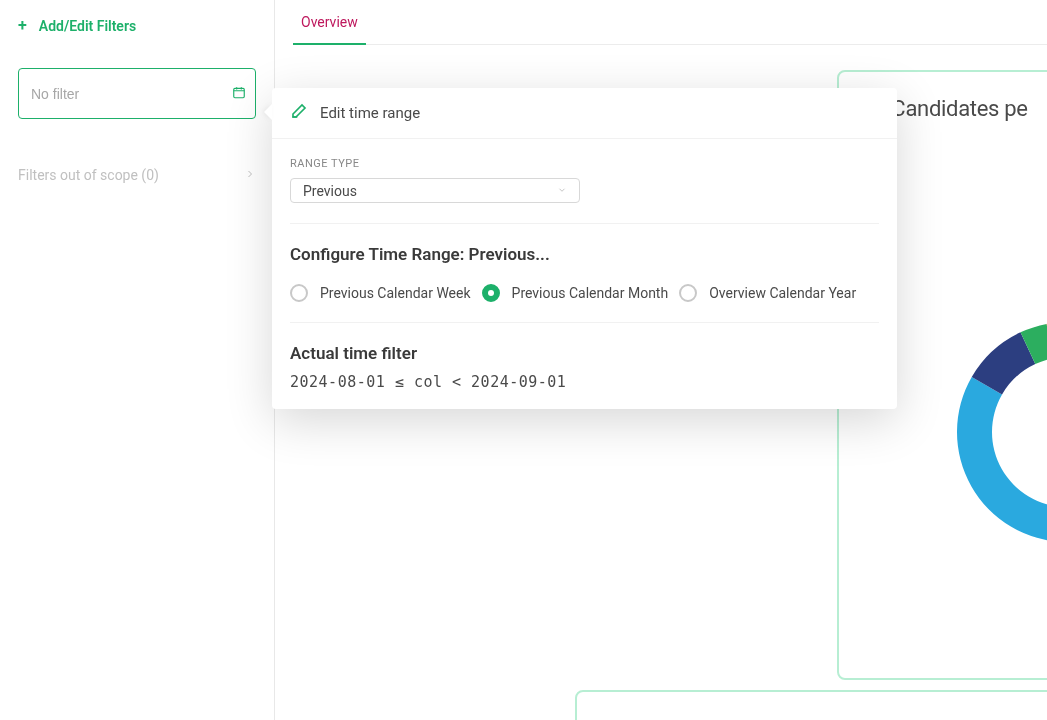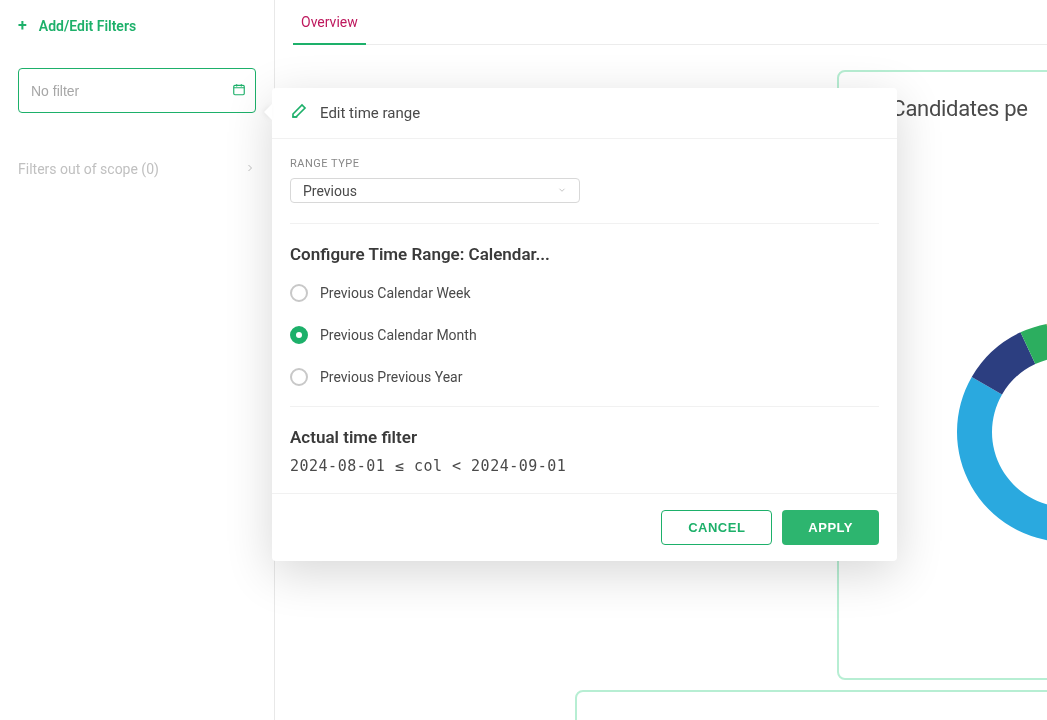--- a/index.html
+++ b/index.html
@@ -42,21 +42,21 @@
     font-weight: 500;
     margin-bottom: 8px;
   }
   .filter-input-wrap {
     position: relative;
   }
   .filter-input {
     width: 100%;
     border: 1px solid #1db06a;
     border-radius: 4px;
-    height: 45px;
+    height: 51px;
     padding: 0 34px 0 12px;
     font-size: 14px;
     color: #666;
     outline: none;
   }
   .filter-input::placeholder { color: #a7a7a7; }
   .cal-icon {
     position: absolute;
     right: 10px;
     top: 50%;
@@ -198,21 +198,21 @@
     height: 1px;
     background: #f1f1f1;
     margin: 20px 0;
   }
   .config-title {
     font-size: 17px;
     font-weight: 600;
     color: #3a3a3a;
     margin-bottom: 20px;
   }
-  .radio-list { display: flex; flex-direction: column; gap: 24px; }
+  .radio-list { display: flex; flex-direction: row; gap: 11px; }
   .radio-item {
     display: flex;
     align-items: center;
     gap: 12px;
     cursor: pointer;
     font-size: 14px;
     color: #4a4a4a;
   }
   .radio-circle {
     width: 18px; height: 18px;
@@ -344,40 +344,36 @@
       <span>Previous</span>
       <span class="chev-down">
         <svg width="10" height="10" viewBox="0 0 24 24" fill="none" stroke="currentColor" stroke-width="2">
             <path d="M6 9l6 6 6-6"></path>
           </svg>
       </span>
     </div>
 
     <div class="divider"></div>
 
-    <div class="config-title">Configure Time Range: Calendar...</div>
+    <div class="config-title">Configure Time Range: Previous...</div>
 
     <div class="radio-list">
       <div class="radio-item">
         <span class="radio-circle"></span>
         <span>Previous Calendar Week</span>
       </div>
       <div class="radio-item selected">
         <span class="radio-circle"></span>
         <span>Previous Calendar Month</span>
       </div>
       <div class="radio-item">
         <span class="radio-circle"></span>
-        <span>Previous Previous Year</span>
+        <span>Overview Calendar Year</span>
       </div>
     </div>
 
     <div class="divider"></div>
 
     <div class="actual-title">Actual time filter</div>
     <div class="actual-value">2024-08-01 ≤ col &lt; 2024-09-01</div>
   </div>
 
-  <div class="popover-footer">
-    <button class="btn btn-outline"><span>CANCEL</span></button>
-    <button class="btn btn-solid"><span>APPLY</span></button>
-  </div>
 </div>
 
 </body></html>

